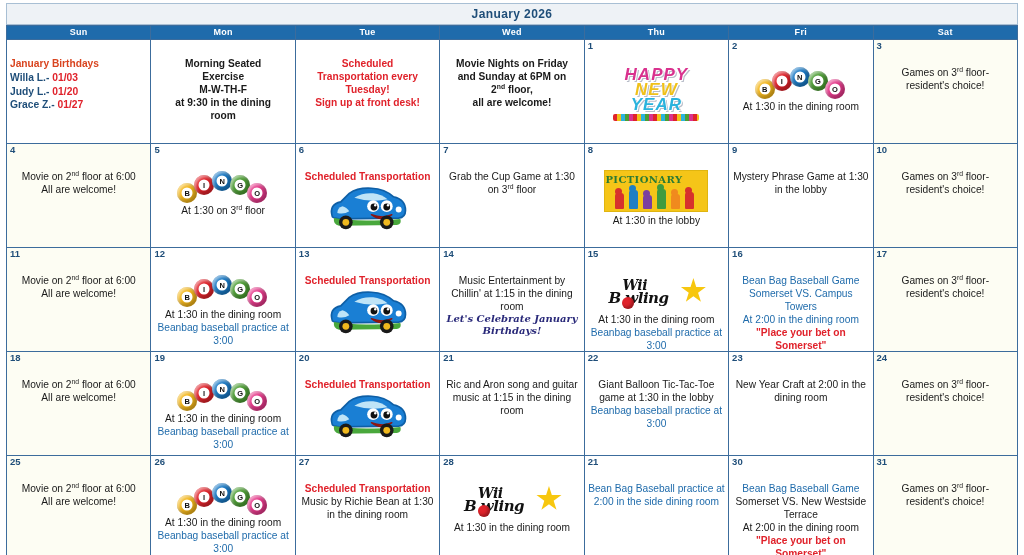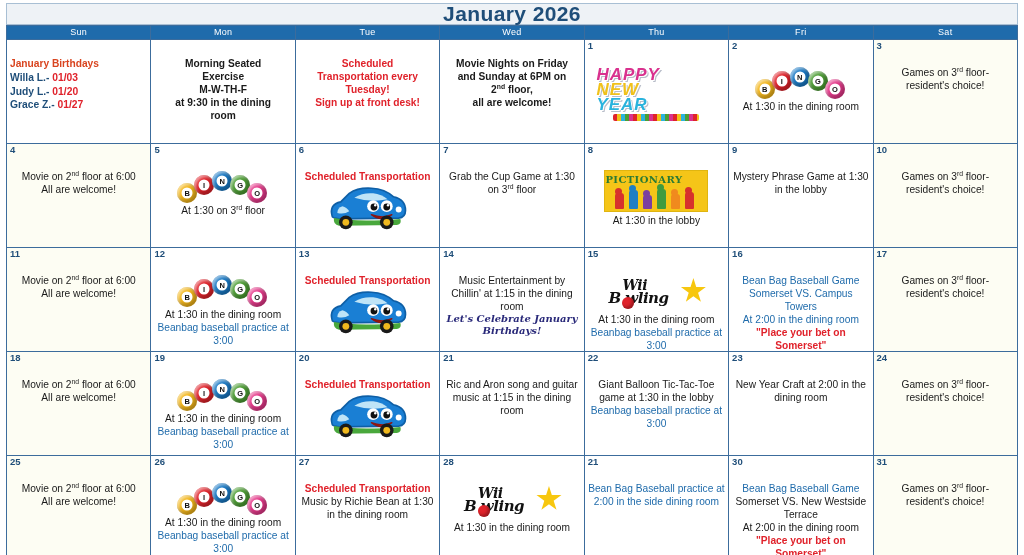--- a/index.html
+++ b/index.html
@@ -22,21 +22,21 @@
     left: 6px; top: 3px;
     width: 1012px; height: 22px;
     background: #eef2f6;
     border: 1px solid #a8bfd4;
     display: flex;
     align-items: center;
     justify-content: center;
   }
   .title-bar .title-text {
     color: #1f4e79;
-    font-size: 21px;
+    font-size: 12px;
     font-weight: bold;
     letter-spacing: 0.4px;
   }
 
   
   .cal {
     position: absolute;
     left: 6px; top: 25px;
     width: 1012px;
     border-collapse: collapse;
@@ -44,21 +44,21 @@
   }
   .cal th, .cal td {
     border: 1px solid #3c6c9c;
     padding: 0;
     vertical-align: top;
   }
   .cal th {
     background: #1f6bab;
     color: #ffffff;
     font-size: 9px;
-    font-weight: normal;
+    font-weight: bold;
     height: 13px;
     line-height: 13px;
     letter-spacing: 0.3px;
   }
 
   .cell {
     position: relative;
     height: 103px;
     background: #ffffff;
     padding: 15px 3px 2px 3px;
@@ -125,21 +125,21 @@
     line-height: 11px;
     text-align: center;
   }
   .bingo .b0 { left: 2px;  top: 13px; background: #f3b61b; }
   .bingo .b1 { left: 19px; top: 5px;  background: #e0232b; }
   .bingo .b2 { left: 37px; top: 1px;  background: #1a79c4; }
   .bingo .b3 { left: 55px; top: 5px;  background: #4d9d34; }
   .bingo .b4 { left: 72px; top: 13px; background: #e5398a; }
 
   
-  .hny { width: 120px; margin: 1px auto 0; text-align: left; line-height: 1; }
+  .hny { width: 120px; margin: 1px auto 0; text-align: center; line-height: 1; }
   .hny .w { display: block; font-weight: bold; font-style: italic; letter-spacing: 1px; }
   .hny .w1 { color: #d9318e; font-size: 17px; text-shadow: 1px 1px 0 #fff, 2px 2px 0 #b8bdc9; }
   .hny .w2 { color: #f0c11a; font-size: 17px; margin-top: -2px; text-shadow: 1px 1px 0 #fff, 2px 2px 0 #b8bdc9; }
   .hny .w3 { color: #2ab3dd; font-size: 17px; margin-top: -2px; text-shadow: 1px 1px 0 #fff, 2px 2px 0 #b8bdc9; }
   .hny .confetti {
     display: block; height: 7px; margin-top: 1px;
     background: repeating-linear-gradient(90deg,
       #e0232b 0 4px, #f0c11a 4px 8px, #2ab3dd 8px 12px, #4d9d34 12px 16px, #d9318e 16px 20px);
     border-radius: 2px;
     width: 86px; margin-left: auto; margin-right: auto;

